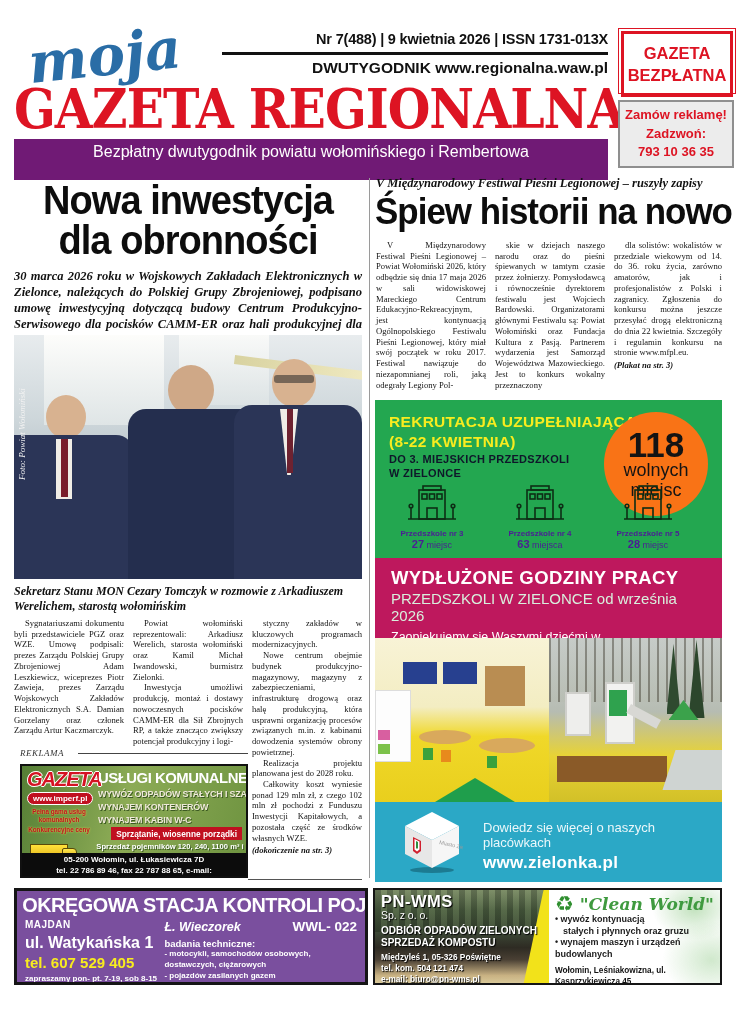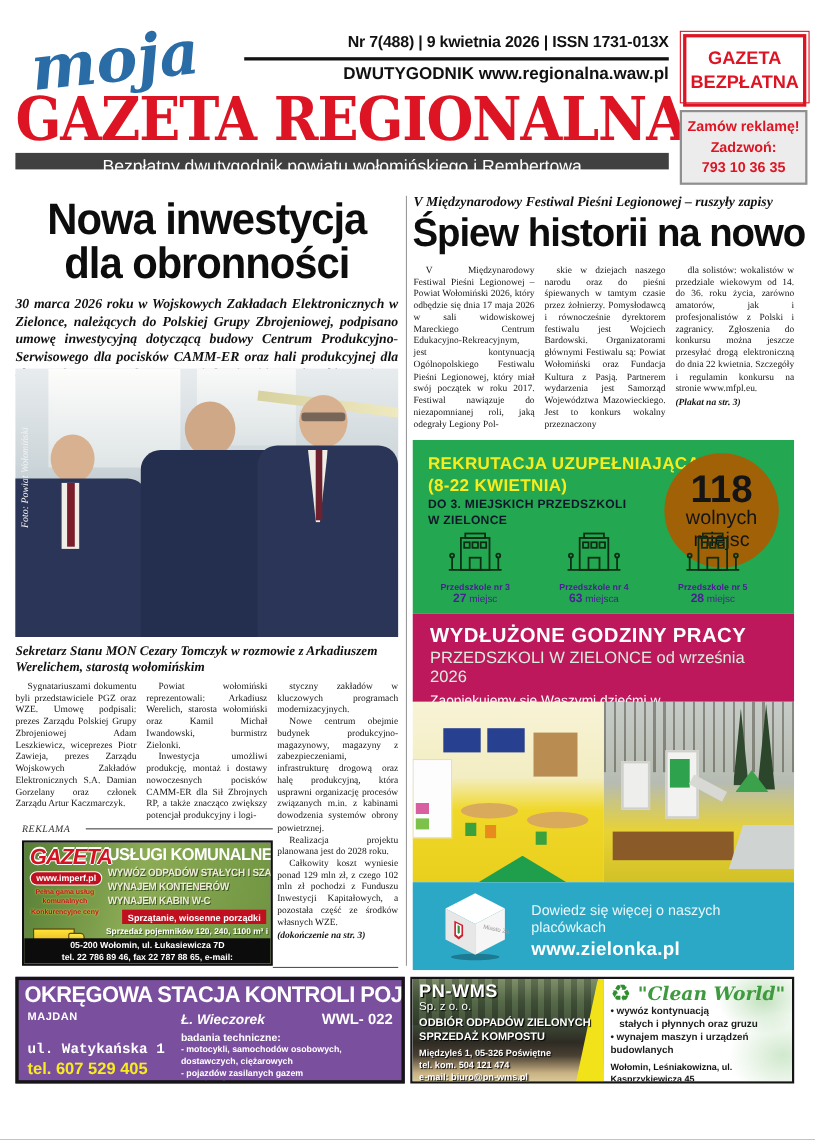--- a/index.html
+++ b/index.html
@@ -9,21 +9,21 @@
 
   
   .issue-line{left:300px;top:31px;width:308px;text-align:right;font-size:14.5px;font-weight:bold;letter-spacing:-0.2px;}
   .issue-rule{left:222px;top:52px;width:386px;height:3px;background:#121212;}
   .freq-line{left:300px;top:59px;width:308px;text-align:right;font-size:15.5px;font-weight:bold;}
   .masthead-script{left:28px;top:22px;font-family:"DejaVu Serif",serif;font-style:italic;font-weight:bold;
                    font-size:56px;color:#2a6da6;transform:rotate(-6deg);z-index:5;}
   .masthead-main{left:14px;top:76px;width:596px;text-align:center;font-family:"DejaVu Serif",serif;
                  font-weight:bold;font-size:49px;color:#dd1423;letter-spacing:-1px;transform:scaleY(1.12);
                  transform-origin:top center;white-space:nowrap;}
-  .tagline-bar{left:14px;top:139px;width:594px;height:15px;background:#404040;}
+  .tagline-bar{left:14px;top:139px;width:594px;height:41px;background:#701a75;}
   .tagline-bar span{display:block;text-align:center;color:#fff;font-size:16px;line-height:25px;}
   .free-box{left:618px;top:28px;width:112px;height:60px;border:1.5px solid #dd1423;padding:2px;background:#fff;}
   .free-box-inner{border:3px solid #dd1423;height:100%;display:flex;flex-direction:column;justify-content:center;
                   text-align:center;color:#dd1423;font-weight:bold;font-size:16.5px;line-height:1.35;}
   .order-box{left:618px;top:100px;width:112px;height:64px;background:#ececec;border:2px solid #8f8f8f;
              display:flex;flex-direction:column;justify-content:center;text-align:center;
              color:#dd1423;font-weight:bold;font-size:13px;line-height:1.45;}
 
   
   .v-divider{left:369px;top:178px;width:1px;height:700px;background:#9a9a9a;}
@@ -83,21 +83,21 @@
               transform:scaleX(0.97);transform-origin:left top;white-space:nowrap;color:#0d0d0d;}
   .r-col1{left:376px;top:240px;width:110px;}
   .r-col2{left:495px;top:240px;width:110px;}
   .r-col3{left:614px;top:240px;width:108px;}
 
   
   .zg{left:375px;top:400px;width:347px;height:482px;overflow:hidden;}
   .zg-s1{position:relative;height:158px;background:#23a750;}
   .zg-title{position:absolute;left:14px;top:12px;font-size:15.5px;font-weight:bold;color:#f8ec1f;line-height:1.3;letter-spacing:0.3px;}
   .zg-sub{position:absolute;left:14px;top:52px;font-size:11px;font-weight:bold;color:#0f172a;line-height:1.3;letter-spacing:0.3px;}
-  .zg-circle{position:absolute;right:14px;top:12px;width:104px;height:104px;border-radius:50%;background:#a16207;
+  .zg-circle{position:absolute;right:14px;top:12px;width:104px;height:104px;border-radius:50%;background:#f97316;
              display:flex;flex-direction:column;align-items:center;justify-content:center;color:#141414;}
   .zg-circle .n{font-size:35px;font-weight:bold;line-height:0.95;}
   .zg-circle .w{font-size:18px;line-height:1.1;}
   .zg-schools{position:absolute;left:10px;bottom:8px;display:flex;gap:14px;}
   .zg-school{width:94px;text-align:center;color:#4c1d95;}
   .zg-school .nm{font-size:8px;font-weight:bold;margin-top:2px;}
   .zg-school .ct{font-size:9px;}
   .zg-school .ct b{font-size:11px;}
   .zg-s2{position:relative;height:80px;background:#be185d;padding:9px 16px;box-sizing:border-box;}
   .zg-h1{font-size:18.5px;font-weight:bold;color:#fff;letter-spacing:0.4px;}
@@ -115,21 +115,21 @@
 
   
   .stk{left:14px;top:888px;width:354px;height:97px;background:#7a4f9e;border:3px solid #151515;box-sizing:border-box;
        color:#fff;overflow:hidden;}
   .stk-title{text-align:center;font-size:20.5px;font-weight:bold;letter-spacing:-0.5px;margin-top:2px;
              transform:scaleX(0.97);white-space:nowrap;}
   .stk-cols{display:flex;padding:2px 8px 0 8px;}
   .stk-left{width:42%;}
   .stk-right{width:58%;}
   .stk-name{font-size:10px;font-weight:bold;letter-spacing:0.5px;}
-  .stk-street{font-size:13px;font-weight:bold;margin-top:16px;font-family:Liberation Mono, monospace;}
+  .stk-street{font-size:16px;font-weight:bold;margin-top:4px;}
   .stk-tel{font-size:15px;font-weight:bold;color:#f8ec1f;margin-top:2px;}
   .stk-hours{font-size:8px;font-weight:bold;margin-top:3px;}
   .stk-head{display:flex;justify-content:space-between;align-items:baseline;}
   .stk-owner{font-size:12.5px;font-weight:bold;font-style:italic;}
   .stk-code{font-size:13.5px;font-weight:bold;}
   .stk-st{font-size:9.5px;font-weight:bold;margin-top:4px;}
   .stk-li{font-size:8px;font-weight:bold;line-height:1.35;}
 
   .br-ads{left:373px;top:888px;width:349px;height:97px;border:2px solid #151515;box-sizing:border-box;display:flex;overflow:hidden;}
   .pnwms{position:relative;width:176px;height:100%;overflow:hidden;

